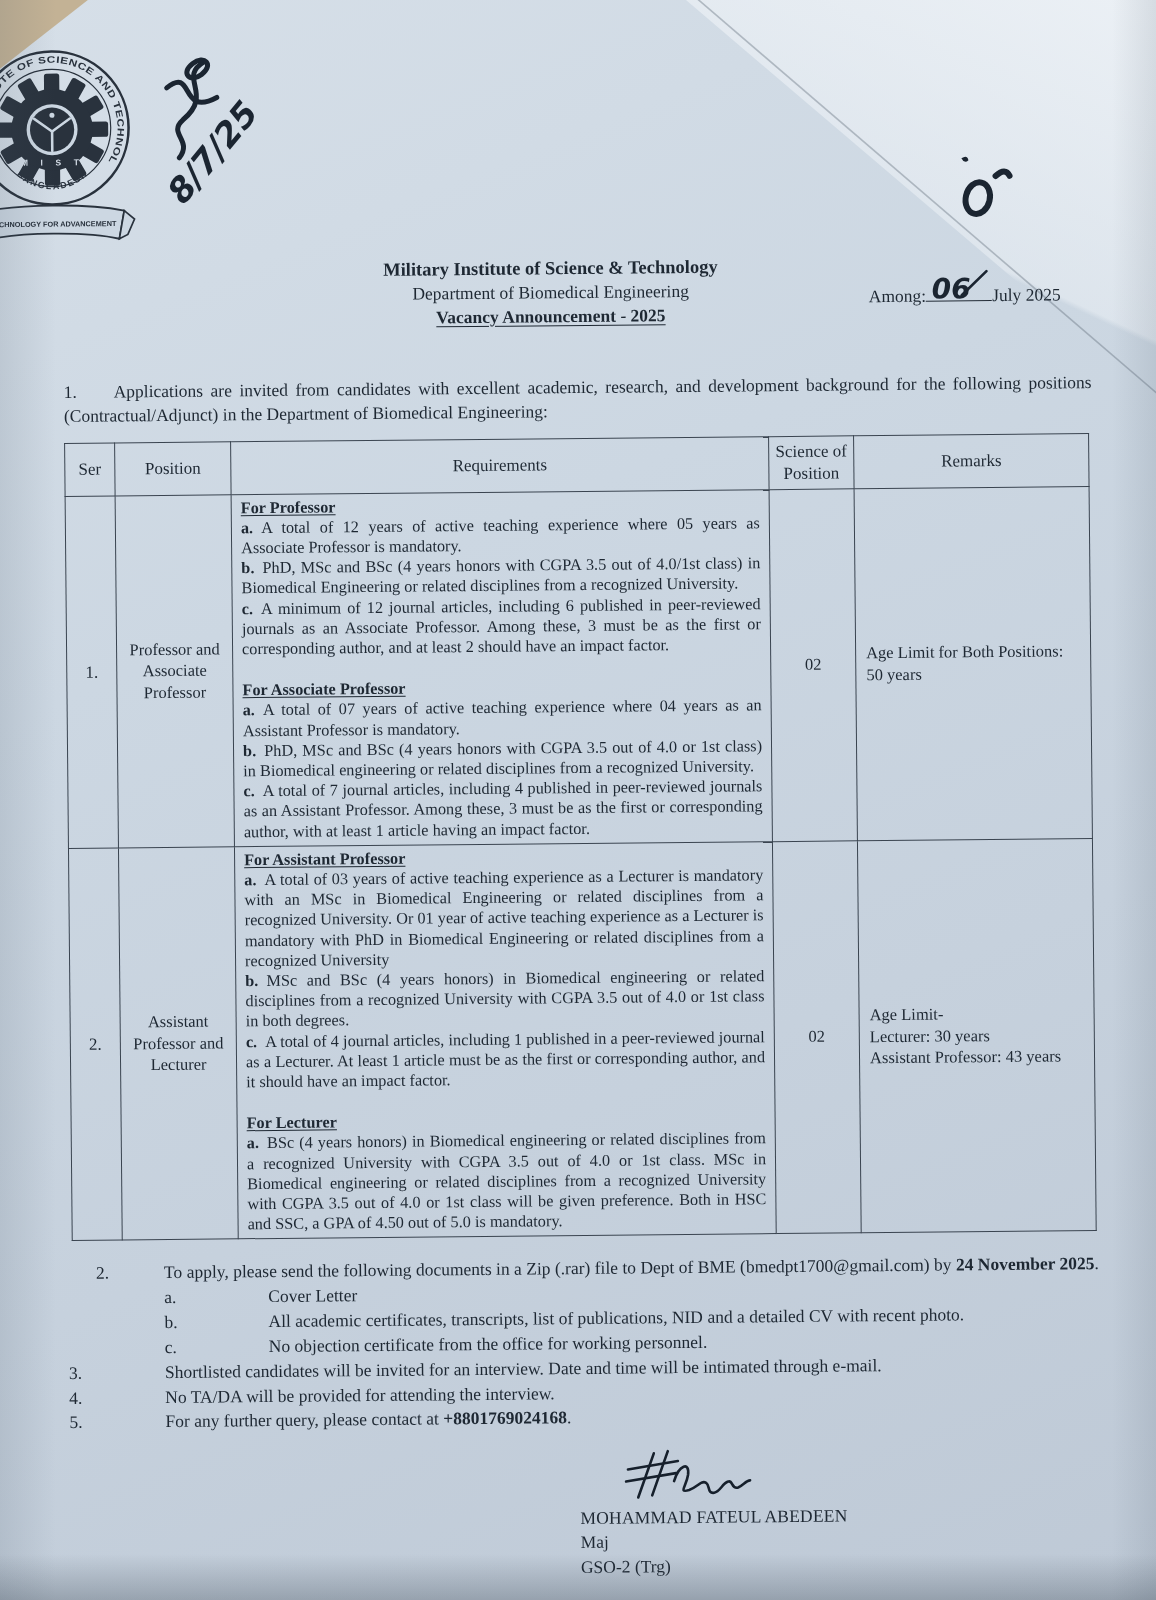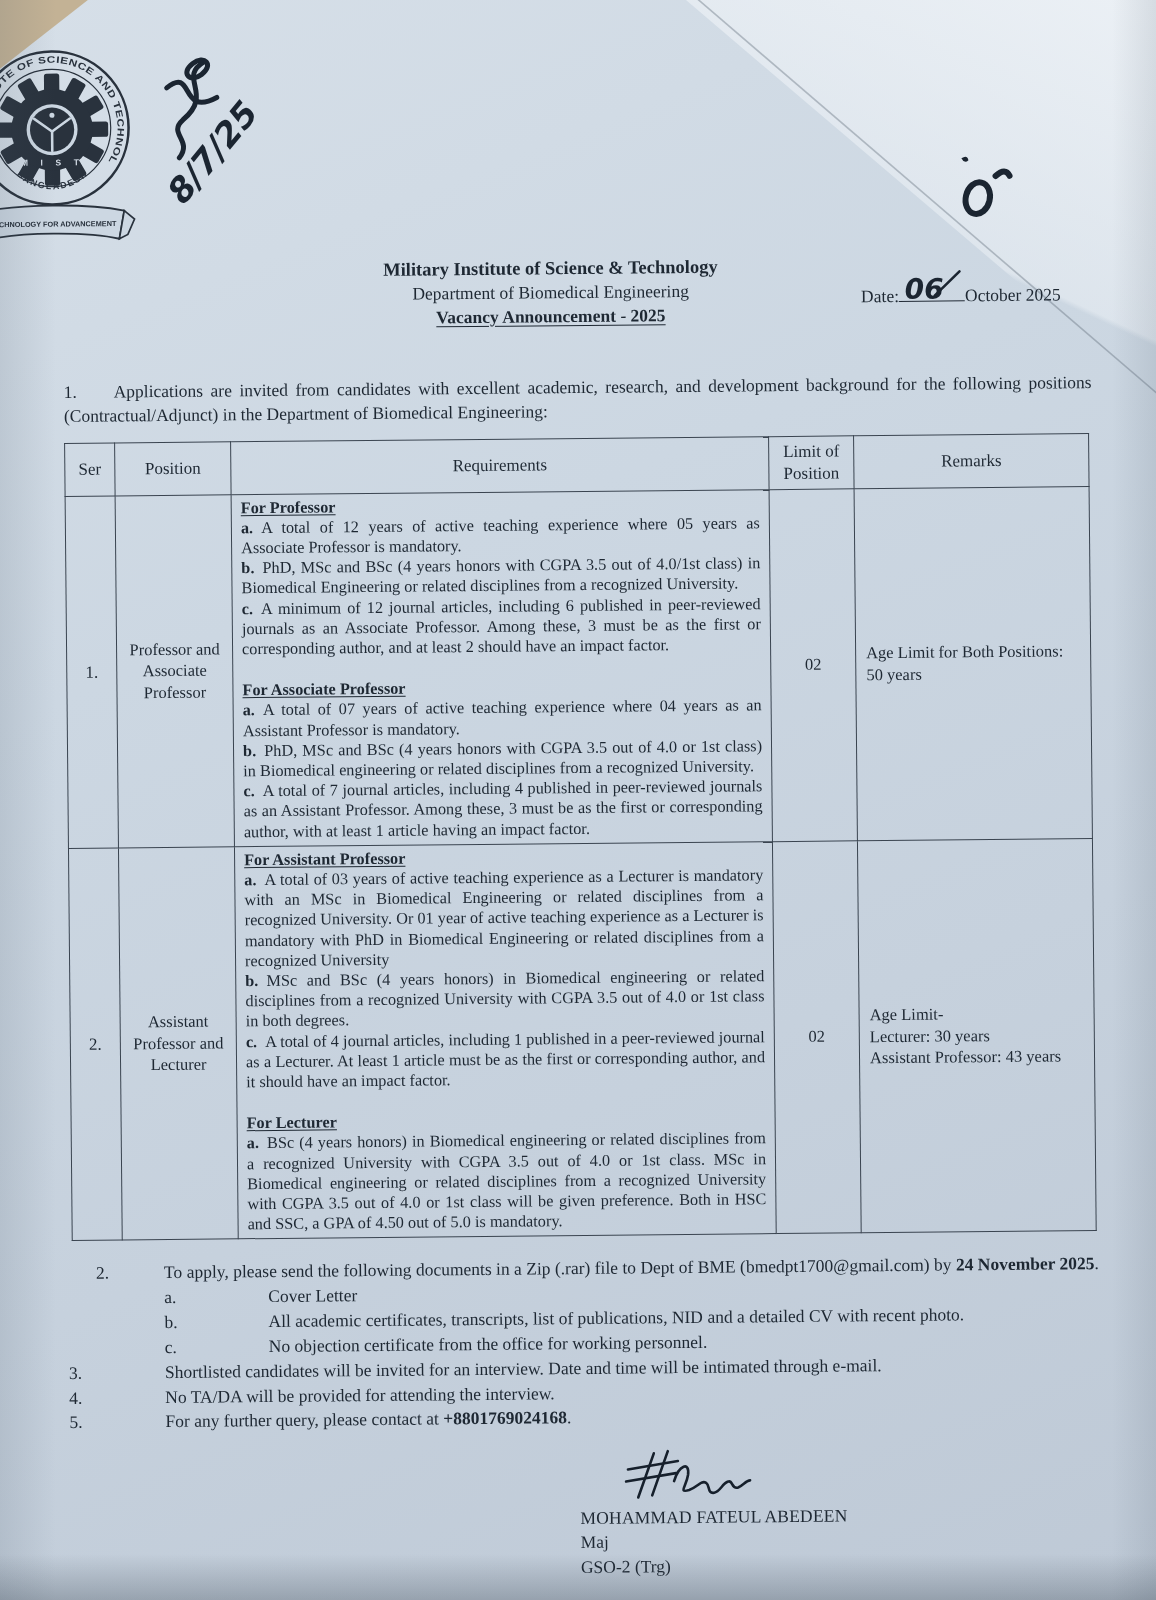--- a/index.html
+++ b/index.html
@@ -164,44 +164,44 @@
 
   
   <div class="doc-heading">
     <div class="t1">Military Institute of Science &amp; Technology</div>
     <div class="t2">Department of Biomedical Engineering</div>
     <div class="t3">Vacancy Announcement - 2025</div>
   </div>
 
   
   <div class="date-line">
-    <span>Date:</span><span class="date-blank"><svg class="date-hand" width="60" height="40" viewBox="0 0 60 40">
+    <span>Among:</span><span class="date-blank"><svg class="date-hand" width="60" height="40" viewBox="0 0 60 40">
           <text x="2" y="31" font-family="DejaVu Sans, sans-serif" font-style="italic" font-weight="bold" font-size="28" fill="#1b2531">06</text>
           <line x1="32" y1="28" x2="57" y2="4" stroke="#1b2531" stroke-width="2.6" stroke-linecap="round"></line>
-        </svg></span><span>October 2025</span>
+        </svg></span><span>July 2025</span>
   </div>
 
   
   <p class="intro"><span class="num">1.</span><span>Applications are invited from candidates with excellent academic, research, and development background for the following positions (Contractual/Adjunct) in the Department of Biomedical Engineering:</span></p>
 
   
   <table class="vac">
     <colgroup>
       <col style="width:50px">
         <col style="width:116px">
         <col style="width:538px">
         <col style="width:85px">
         <col style="width:235px">
     </colgroup>
     <thead>
       <tr>
         <th>Ser</th>
         <th>Position</th>
         <th>Requirements</th>
-        <th>Limit of Position</th>
+        <th>Science of Position</th>
         <th>Remarks</th>
       </tr>
     </thead>
     <tbody>
       <tr>
         <td class="c-ser">1.</td>
         <td class="c-pos">Professor and Associate Professor</td>
         <td class="c-req">
           <div class="req-title">For Professor</div>
           <p class="req-item"><b>a.</b><span>A total of 12 years of active teaching experience where 05 years as Associate Professor is mandatory.</span></p>

